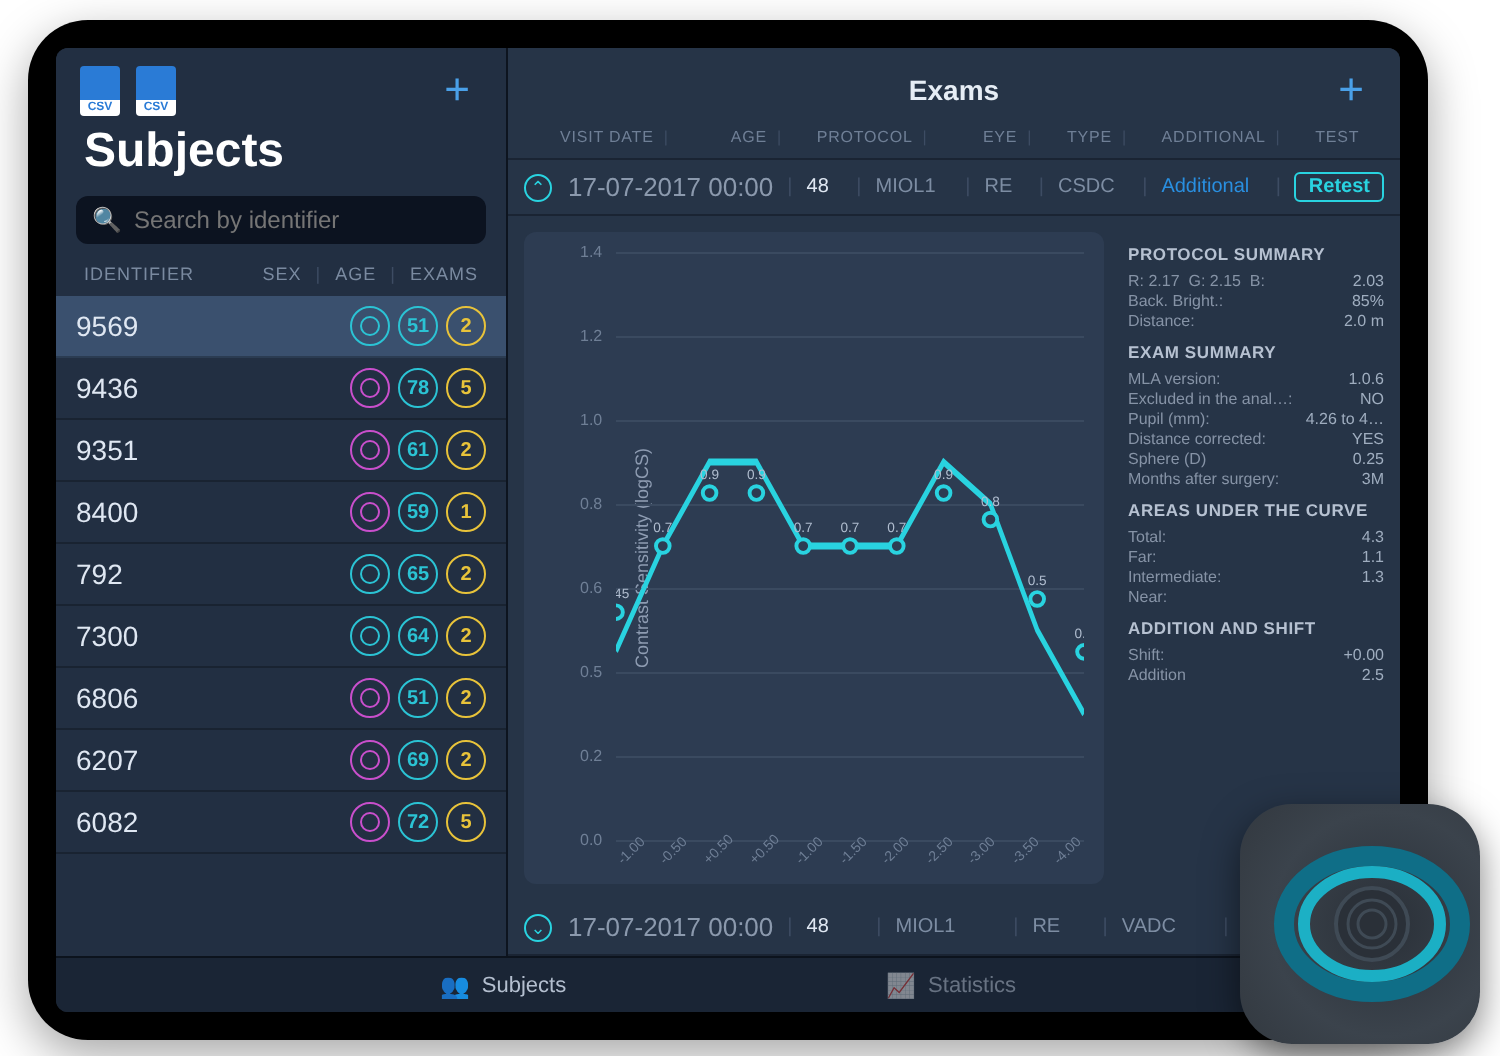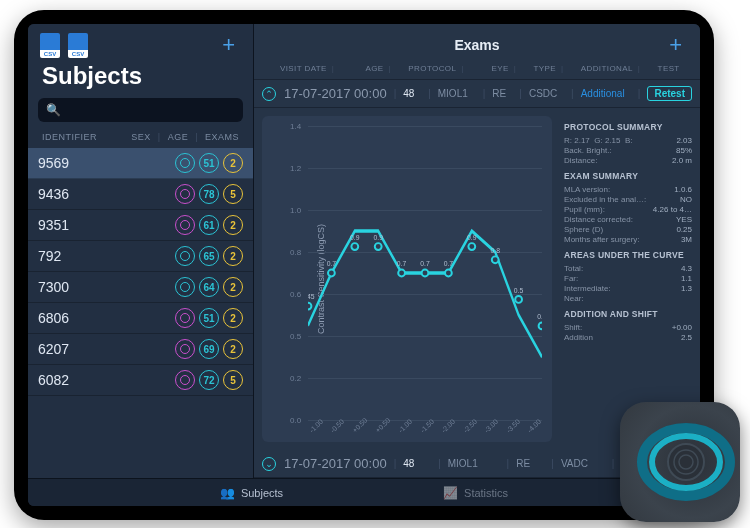--- a/index.html
+++ b/index.html
@@ -139,20 +139,21 @@
         <div class="sb-top">
           <div class="export-icons">
             <div class="ico" data-label="CSV"></div>
             <div class="ico" data-label="CSV"></div>
           </div>
           <div class="plus">+</div>
         </div>
         <h1 class="title">Subjects</h1>
         <div class="search">
           <span class="search-icon">🔍</span>
+          <input placeholder="Search by identifier" style="">
         </div>
         <div class="sb-headers">
           <span>IDENTIFIER</span>
           <div class="right">
             <span>SEX</span>
               <span class="divv">|</span>
             <span>AGE</span>
               <span class="divv">|</span>
             <span>EXAMS</span>
           </div>
@@ -173,20 +174,28 @@
                 <span class="badge-num" style="color:#2bc3d4;border-color:#2bc3d4">78</span>
                 <span class="badge-num" style="color:#e8c33a;border-color:#e8c33a">5</span>
               </div>
             </div>
             <div class="subject-row">
               <span class="id">9351</span>
               <div class="badges">
                 <span class="ring sex" style="color:#c94fcc;border-color:#c94fcc"></span>
                 <span class="badge-num" style="color:#2bc3d4;border-color:#2bc3d4">61</span>
                 <span class="badge-num" style="color:#e8c33a;border-color:#e8c33a">2</span>
+              </div>
+            </div>
+            <div class="subject-row">
+              <span class="id">8400</span>
+              <div class="badges">
+                <span class="ring sex" style="color:#c94fcc;border-color:#c94fcc"></span>
+                <span class="badge-num" style="color:#2bc3d4;border-color:#2bc3d4">59</span>
+                <span class="badge-num" style="color:#e8c33a;border-color:#e8c33a">1</span>
               </div>
             </div>
             <div class="subject-row">
               <span class="id">792</span>
               <div class="badges">
                 <span class="ring sex" style="color:#2bc3d4;border-color:#2bc3d4"></span>
                 <span class="badge-num" style="color:#2bc3d4;border-color:#2bc3d4">65</span>
                 <span class="badge-num" style="color:#e8c33a;border-color:#e8c33a">2</span>
               </div>
             </div>

